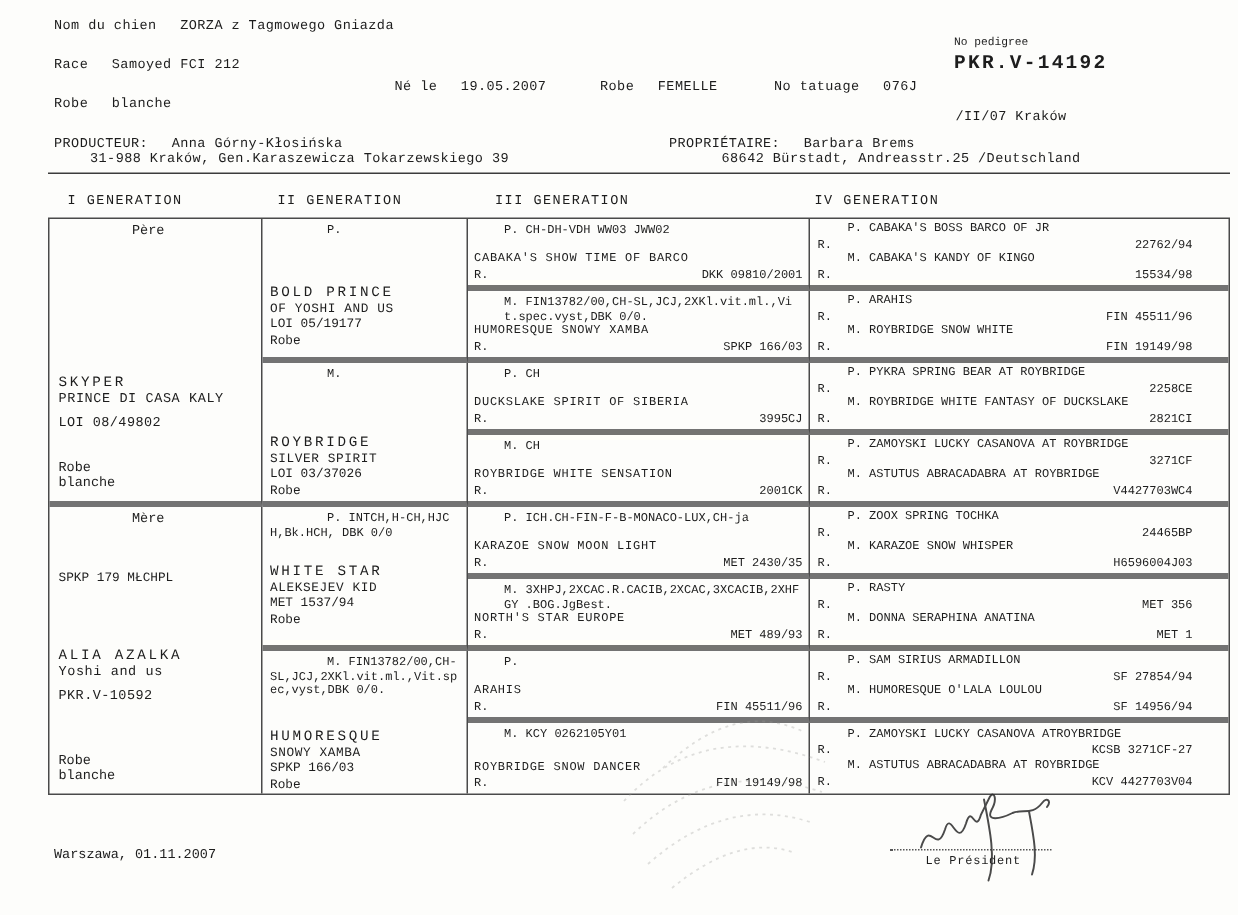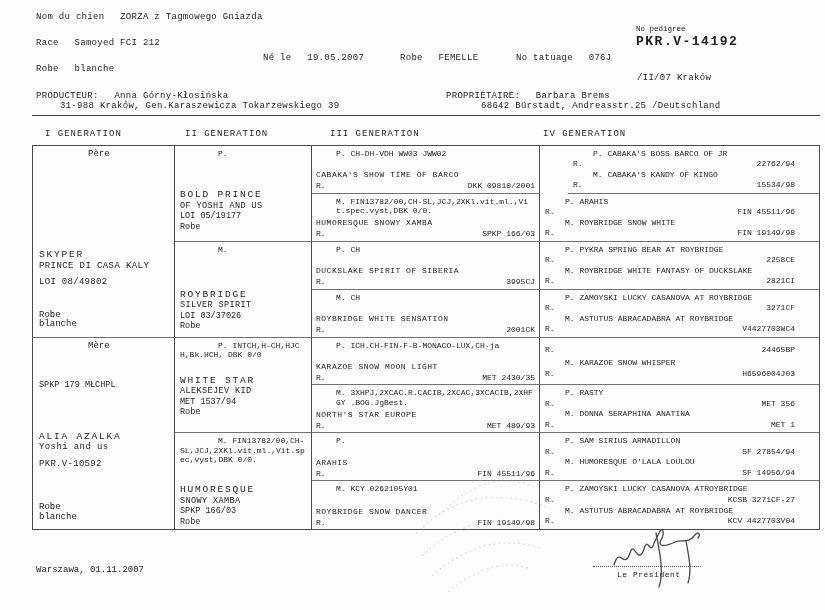--- a/index.html
+++ b/index.html
@@ -17,21 +17,21 @@
   .genhdr{font-size:9px;letter-spacing:1px;white-space:nowrap;}
   
   .ptable{
     position:absolute;left:32px;top:145px;width:788px;height:385px;
     border:1px solid #4a4a4a;box-sizing:border-box;
     display:grid;grid-template-columns:142px 137px 228px 279px;
     grid-template-rows:repeat(8,1fr);z-index:1;
   }
   .cell{position:relative;box-sizing:border-box;font-size:8px;line-height:9.5px;}
   .br{border-right:1px solid #4a4a4a;}
-  .bb{border-bottom:1px solid #737373;}
+  .bb{border-bottom:4px solid #737373;}
   .rolelbl{position:absolute;top:4px;left:55px;font-size:9px;}
   .g1block{position:absolute;left:6px;font-size:9px;line-height:10.5px;white-space:nowrap;}
   .g1robe{position:absolute;left:6px;bottom:7px;font-size:9px;line-height:9.5px;}
   .dispname{font-size:9.5px;letter-spacing:1.8px;white-space:nowrap;}
   .subname{letter-spacing:0.4px;white-space:nowrap;}
   .regline{margin-top:6px;letter-spacing:0.3px;}
   .g2title{padding:3px 4px 0 5px;text-indent:38px;word-break:break-all;line-height:9.5px;}
   .g2block{position:absolute;left:5px;font-size:8.5px;line-height:10.5px;}
   .g3title{margin:3px 4px 0 24px;word-break:break-all;}
   .g3name{position:absolute;left:4px;bottom:13px;letter-spacing:0.5px;white-space:nowrap;}
@@ -217,21 +217,21 @@
   </div>
   <div class="cell br" style="grid-column:3;grid-row:8;">
     <div class="g3title">M. KCY 0262105Y01</div>
     <div class="g3name">ROYBRIDGE SNOW DANCER</div>
     <div class="g3r">
       <span>R.</span>
       <span>FIN 19149/98</span>
     </div>
   </div>
 
-  <div class="cell bb g4cell" style="grid-column:4;grid-row:1;margin-left:28px;">
+  <div class="cell bb g4cell" style="grid-column:4;grid-row:1;">
     <div>
       <div class="g4name">P. CABAKA'S BOSS BARCO OF JR</div>
       <div class="g4r">
           <span>R.</span>
           <span>22762/94</span>
         </div>
     </div>
     <div>
       <div class="g4name">M. CABAKA'S KANDY OF KINGO</div>
       <div class="g4r">
@@ -283,20 +283,21 @@
     <div>
       <div class="g4name">M. ASTUTUS ABRACADABRA AT ROYBRIDGE</div>
       <div class="g4r">
           <span>R.</span>
           <span>V4427703WC4</span>
         </div>
     </div>
   </div>
   <div class="cell bb g4cell" style="grid-column:4;grid-row:5;">
     <div>
+      <div class="g4name">P. ZOOX SPRING TOCHKA</div>
       <div class="g4r">
           <span>R.</span>
           <span>24465BP</span>
         </div>
     </div>
     <div>
       <div class="g4name">M. KARAZOE SNOW WHISPER</div>
       <div class="g4r">
           <span>R.</span>
           <span>H6596004J03</span>

